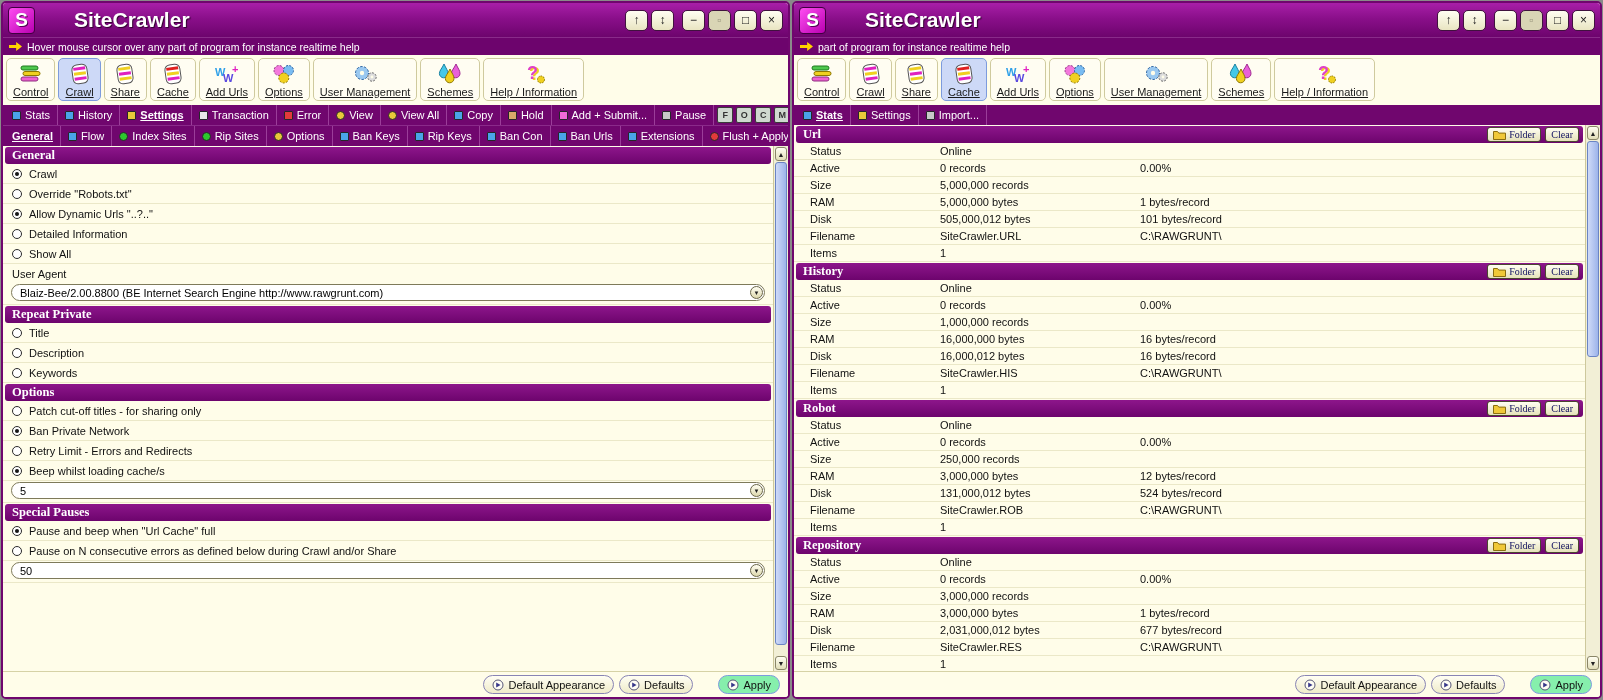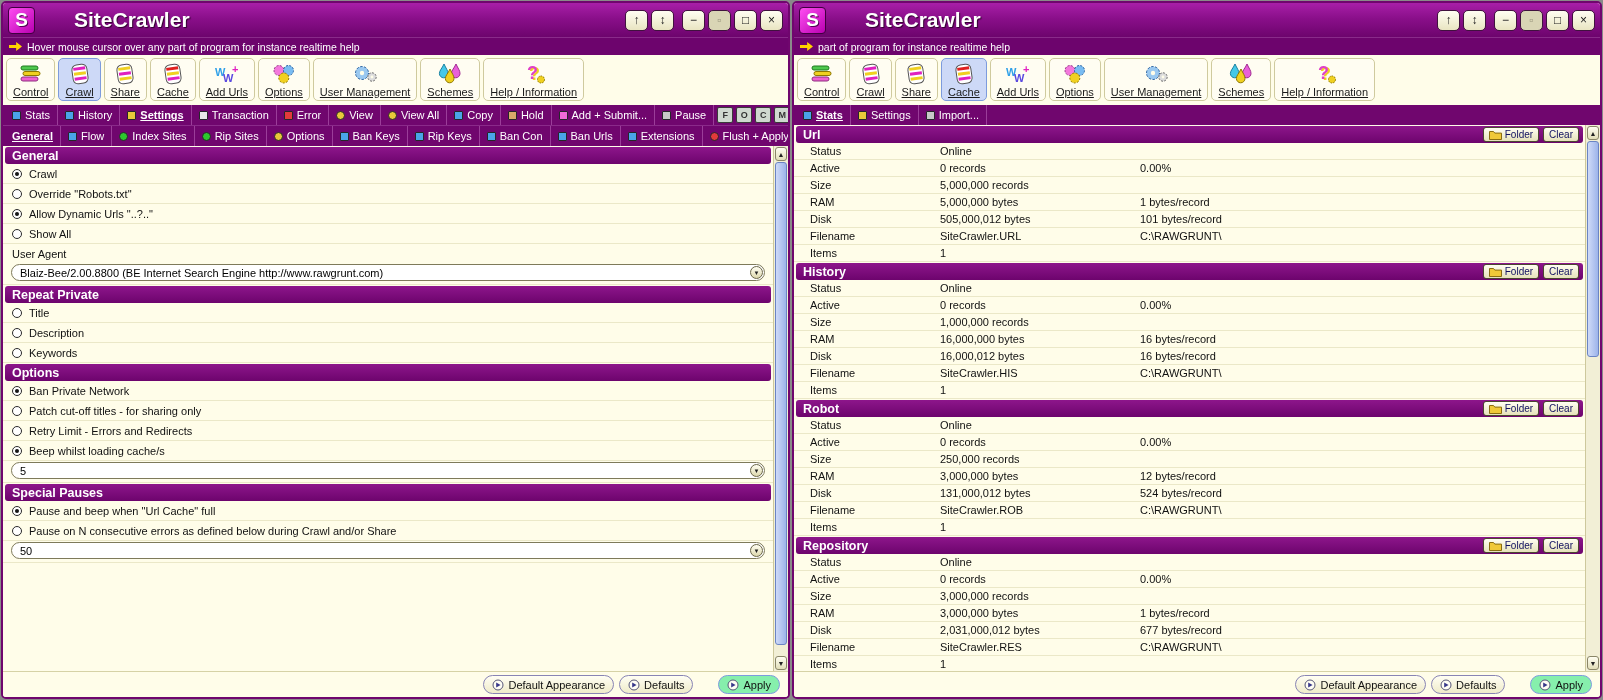--- a/index.html
+++ b/index.html
@@ -37,21 +37,21 @@
 
   .body-wrap{flex:1;display:flex;min-height:0;}
   .content{flex:1;min-width:0;overflow:hidden;display:flex;flex-direction:column;}
   .scrollbar{width:15px;flex:none;background:#f2efd6;border-left:1px solid #cdc89c;display:flex;flex-direction:column;padding:1px;box-sizing:border-box;}
   .sb-arrow{height:14px;flex:none;background:linear-gradient(180deg,#fffef2,#e2deb8);border:1px solid #8a8668;border-radius:3px;color:#222;font-size:7px;display:flex;align-items:center;justify-content:center;box-sizing:border-box;}
   .sb-track{flex:1;position:relative;margin:1px 0;}
   .sb-thumb{position:absolute;left:0;right:0;background:linear-gradient(90deg,#cfdaf8,#9db4ea);border:1px solid #6a84c4;border-radius:3px;box-sizing:border-box;}
   #left-thumb{top:0;height:98%;}
   #right-thumb{top:0;height:42%;}
 
-  .sec-h{flex:none;height:17px;margin:1px 2px 0;background:linear-gradient(180deg,#8d168b,#6d046d);border-radius:3px;color:#fff;font-size:12.5px;font-weight:bold;display:flex;align-items:center;padding:0 7px;}
+  .sec-h{flex:none;height:17px;margin:1px 2px 0;background:linear-gradient(180deg,#8d168b,#6d046d);border-radius:3px;color:#fff;font-size:12.5px;font-weight:bold;display:flex;align-items:center;padding:0 7px;font-family:Liberation Serif, serif;}
   .opt-row{flex:none;height:19px;display:flex;align-items:center;gap:7px;padding:0 9px;border-bottom:1px solid #ebe8c8;font-size:11px;color:#111;}
   .radio{width:10px;height:10px;flex:none;border:1px solid #2a2a2a;border-radius:50%;background:#fff;position:relative;box-sizing:border-box;}
   .radio.checked::after{content:"";position:absolute;left:2px;top:2px;right:2px;bottom:2px;background:#151515;border-radius:50%;}
   .label-row{border-bottom:none;}
   .combo-row{flex:none;padding:1px 8px 3px;border-bottom:1px solid #ebe8c8;}
   .combo{position:relative;height:17px;background:#fff;border:1px solid #7e7a5a;border-radius:9px;font-size:11px;color:#000;display:flex;align-items:center;padding:0 22px 0 8px;box-sizing:border-box;}
   .combo-text{white-space:nowrap;overflow:hidden;}
   .combo-btn{position:absolute;right:1px;top:1px;width:13px;height:13px;border-radius:50%;background:linear-gradient(180deg,#fffef2,#ddd8ae);border:1px solid #6a6648;color:#222;font-size:6px;display:flex;align-items:center;justify-content:center;box-sizing:border-box;}
 
   .cache-h{display:flex;padding:0 4px 0 7px;}
@@ -295,20 +295,24 @@
           <div class="opt-row">
             <span class="radio"></span>
             <span class="opt-label">Override "Robots.txt"</span>
           </div>
           <div class="opt-row">
             <span class="radio checked"></span>
             <span class="opt-label">Allow Dynamic Urls "..?.."</span>
           </div>
           <div class="opt-row">
             <span class="radio"></span>
+            <span class="opt-label">Detailed Information</span>
+          </div>
+          <div class="opt-row">
+            <span class="radio"></span>
             <span class="opt-label">Show All</span>
           </div>
           <div class="opt-row label-row">
             <span class="opt-label">User Agent</span>
           </div>
           <div class="combo-row">
             <div class="combo">
               <span class="combo-text">Blaiz-Bee/2.00.8800 (BE Internet Search Engine http://www.rawgrunt.com)</span>
               <span class="combo-btn">▼</span>
             </div>
@@ -321,26 +325,26 @@
           <div class="opt-row">
             <span class="radio"></span>
             <span class="opt-label">Description</span>
           </div>
           <div class="opt-row">
             <span class="radio"></span>
             <span class="opt-label">Keywords</span>
           </div>
           <div class="sec-h">Options</div>
           <div class="opt-row">
+            <span class="radio"></span>
+            <span class="opt-label">Patch cut-off titles - for sharing only</span>
+          </div>
+          <div class="opt-row">
             <span class="radio checked"></span>
             <span class="opt-label">Ban Private Network</span>
-          </div>
-          <div class="opt-row">
-            <span class="radio"></span>
-            <span class="opt-label">Patch cut-off titles - for sharing only</span>
           </div>
           <div class="opt-row">
             <span class="radio"></span>
             <span class="opt-label">Retry Limit - Errors and Redirects</span>
           </div>
           <div class="opt-row">
             <span class="radio checked"></span>
             <span class="opt-label">Beep whilst loading cache/s</span>
           </div>
           <div class="combo-row">

